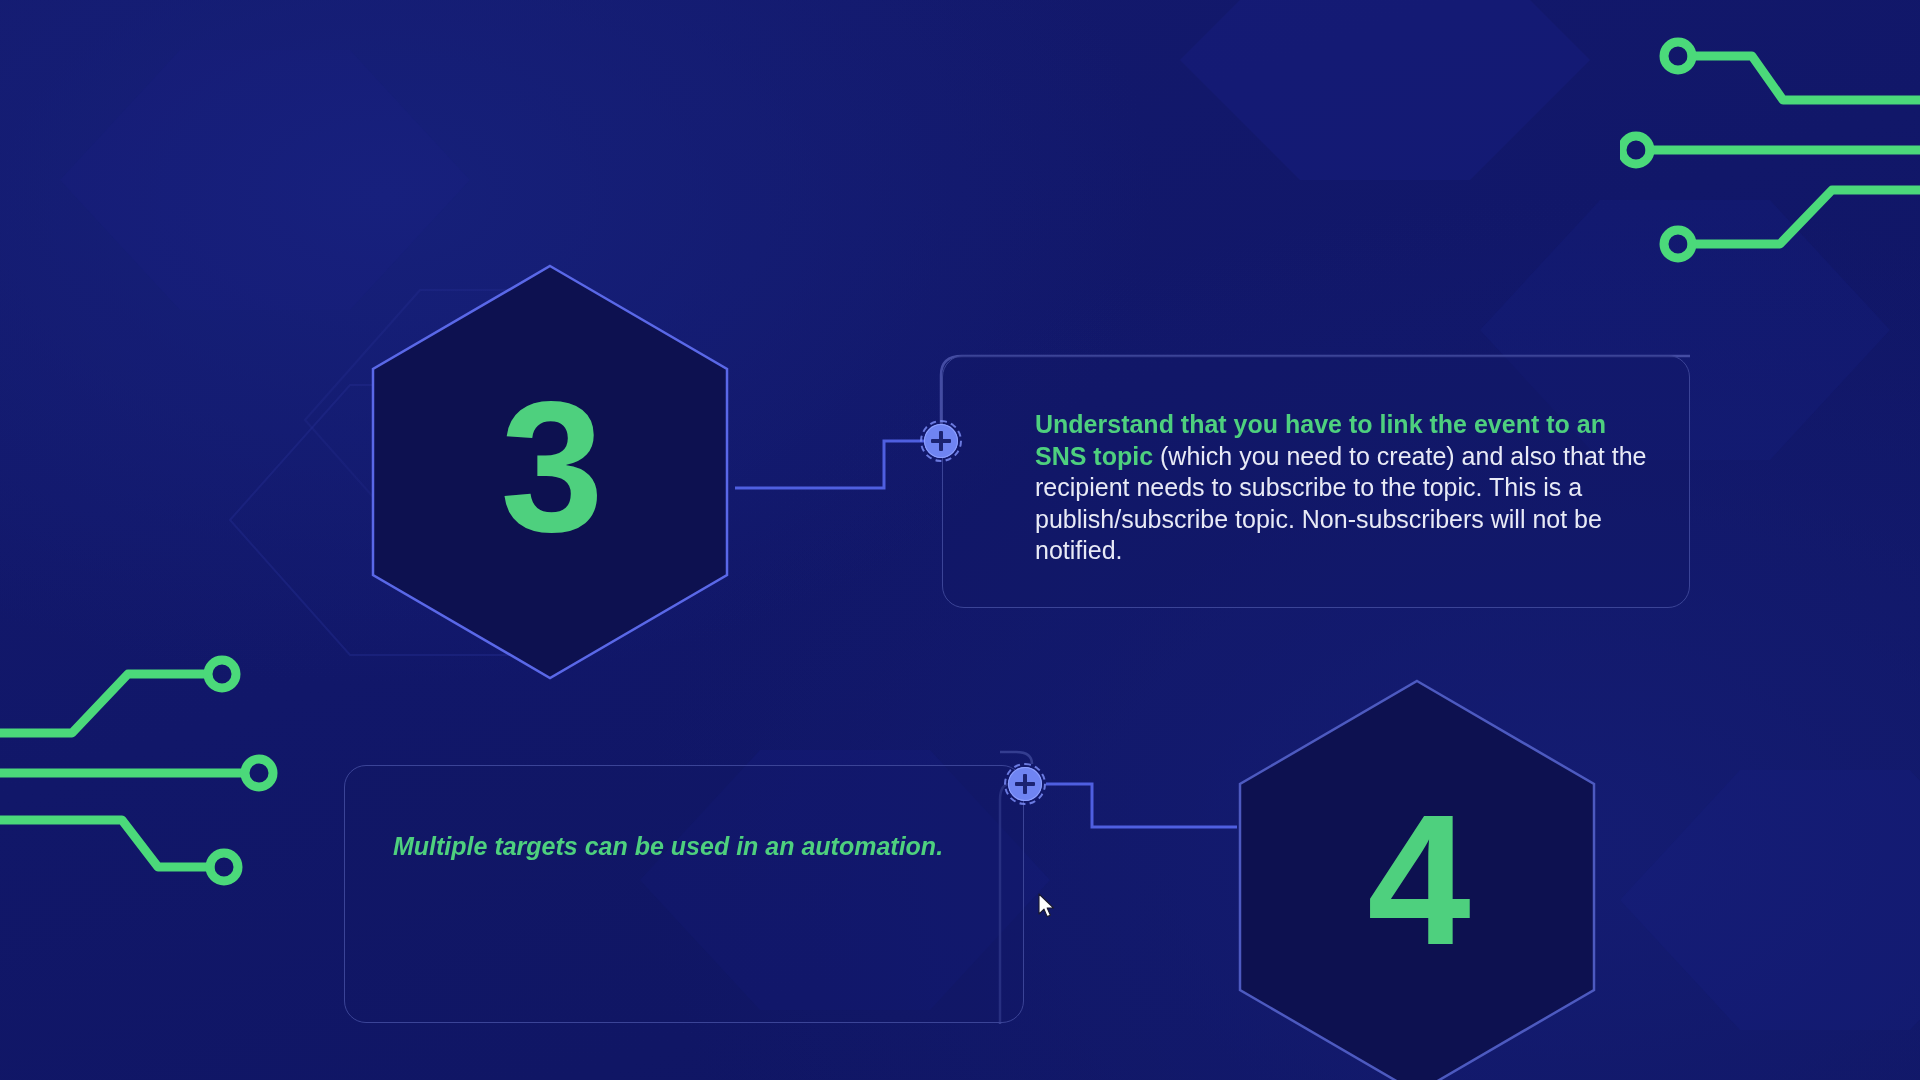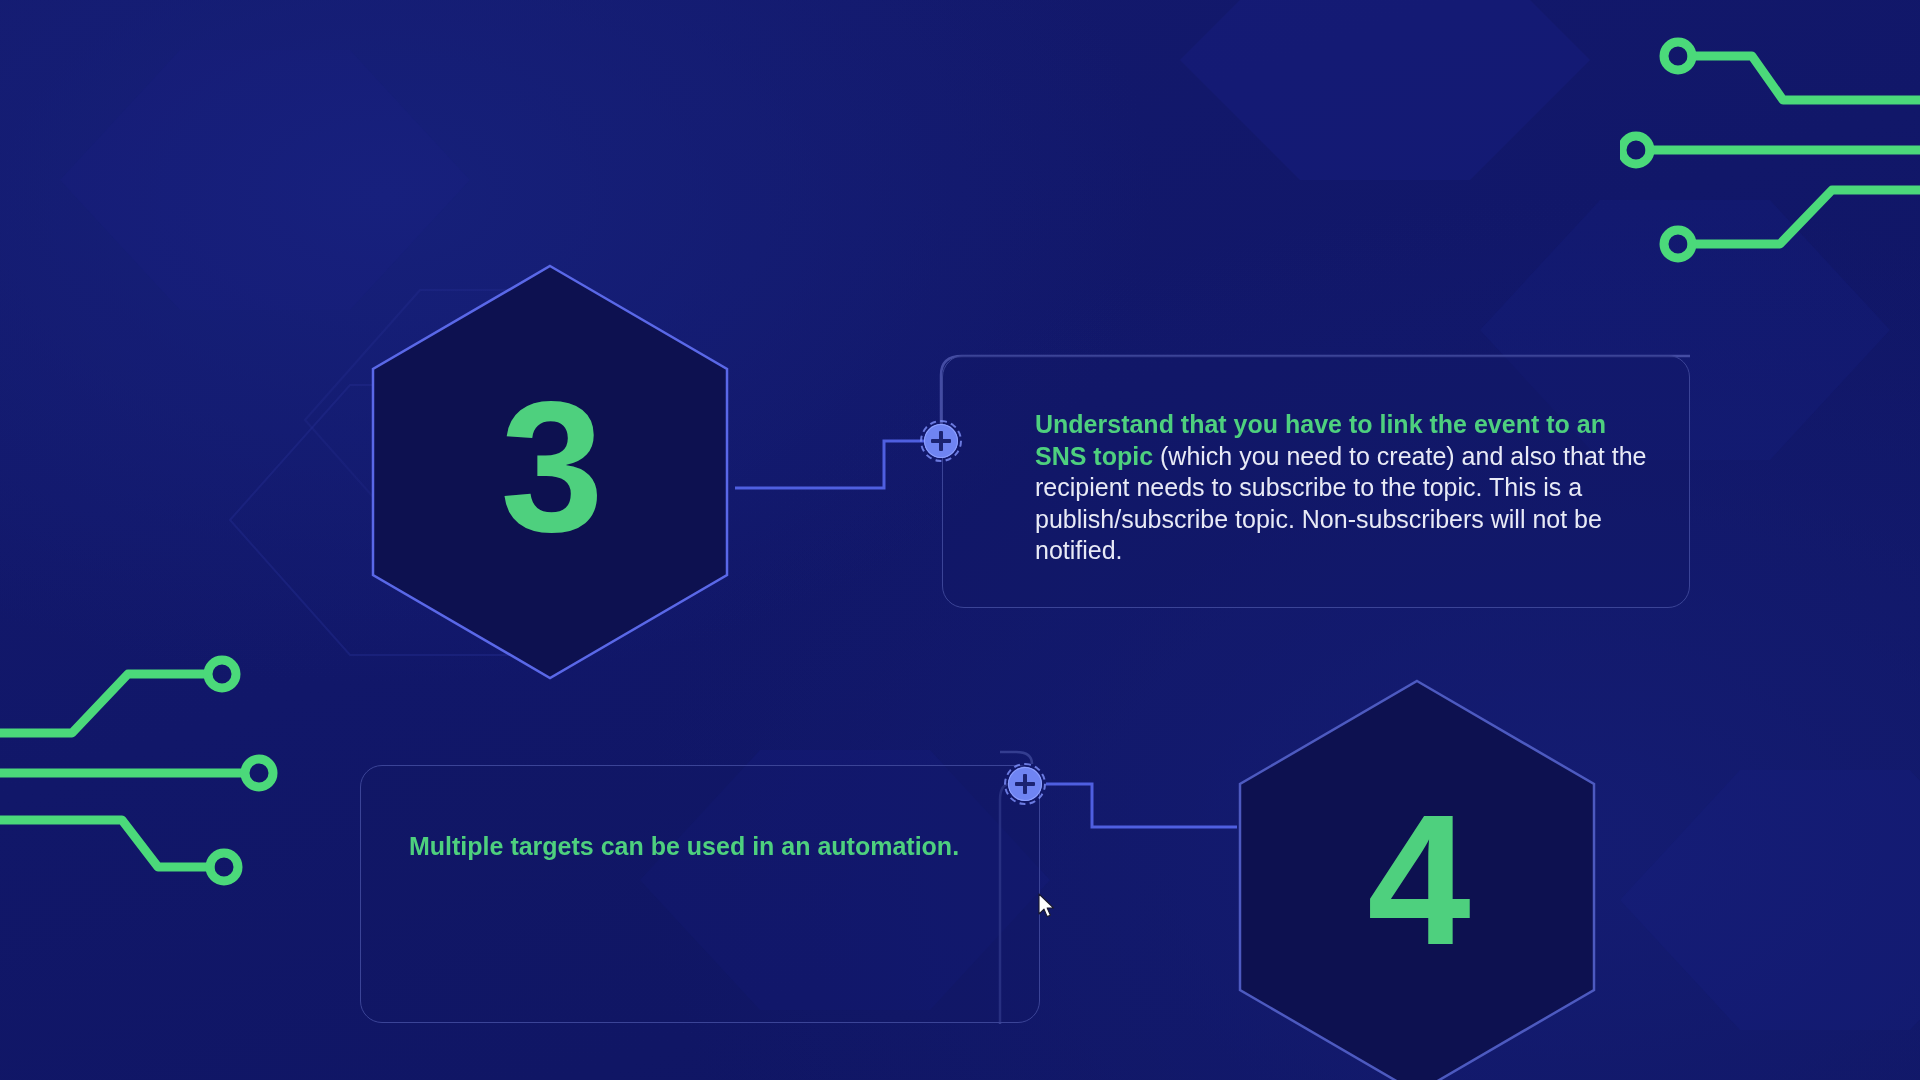--- a/index.html
+++ b/index.html
@@ -106,21 +106,21 @@
 
   
   .card {
     position: absolute;
     border: 1px solid #3b4497;
     border-radius: 22px;
     background: rgba(16, 22, 100, 0.35);
     box-sizing: border-box;
   }
   #card-1 { left: 942px; top: 355px; width: 748px; height: 253px; }
-  #card-2 { left: 360px; top: 765px; width: 680px; height: 258px; }
+  #card-2 { left: 344px; top: 765px; width: 680px; height: 258px; font-style: italic; }
 
   .card-body {
     position: absolute;
     color: #e8eaf6;
     font-size: 25px;
     line-height: 31.5px;
     font-family: "Liberation Sans", sans-serif;
   }
   #card-1 .card-body { left: 68px; top: 53px; width: 628px; margin-left: 24px; }
   #card-2 .card-body { left: 48px; top: 65px; width: 600px; }

